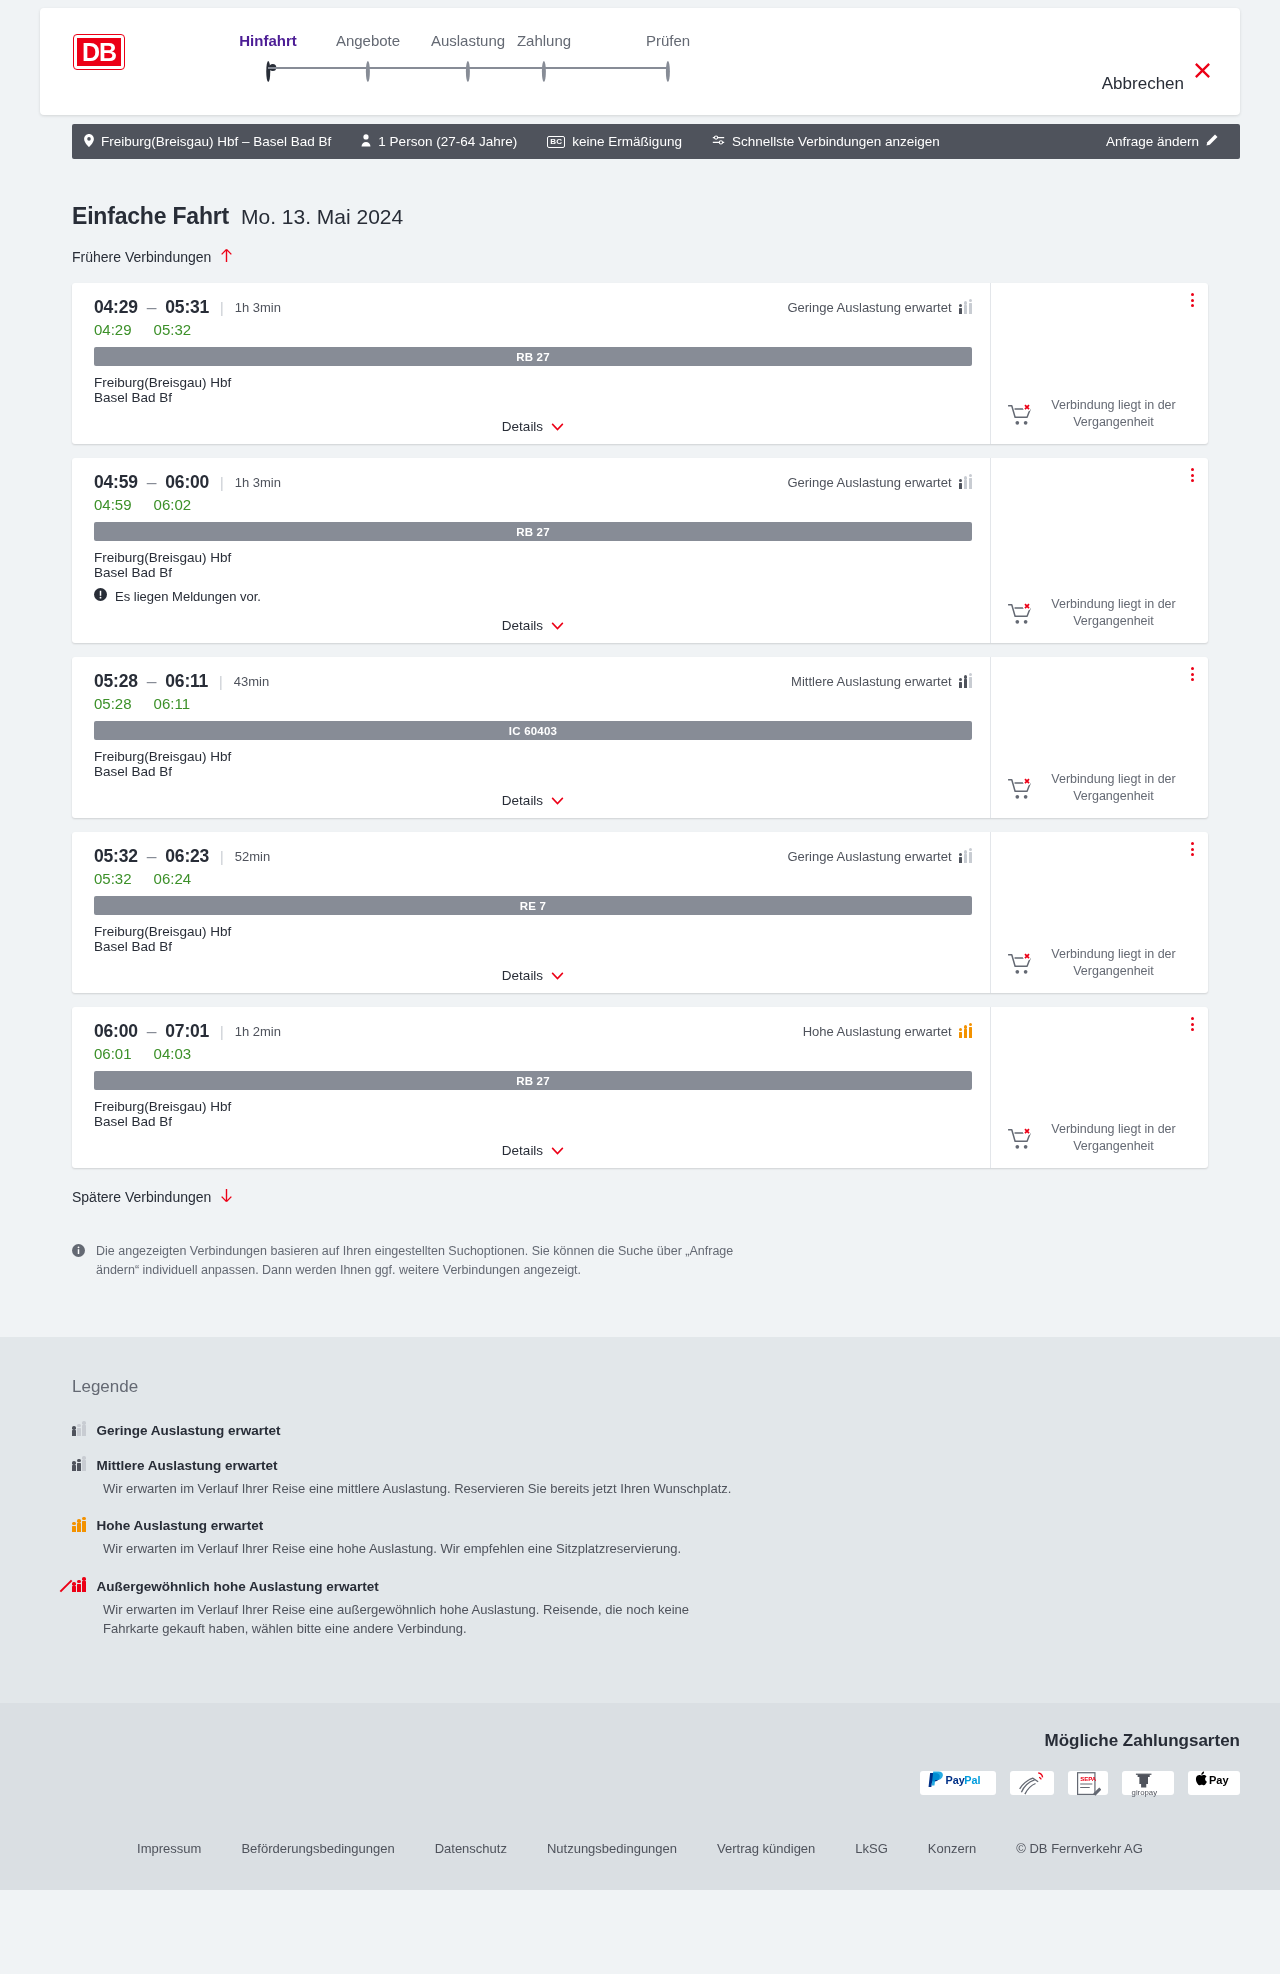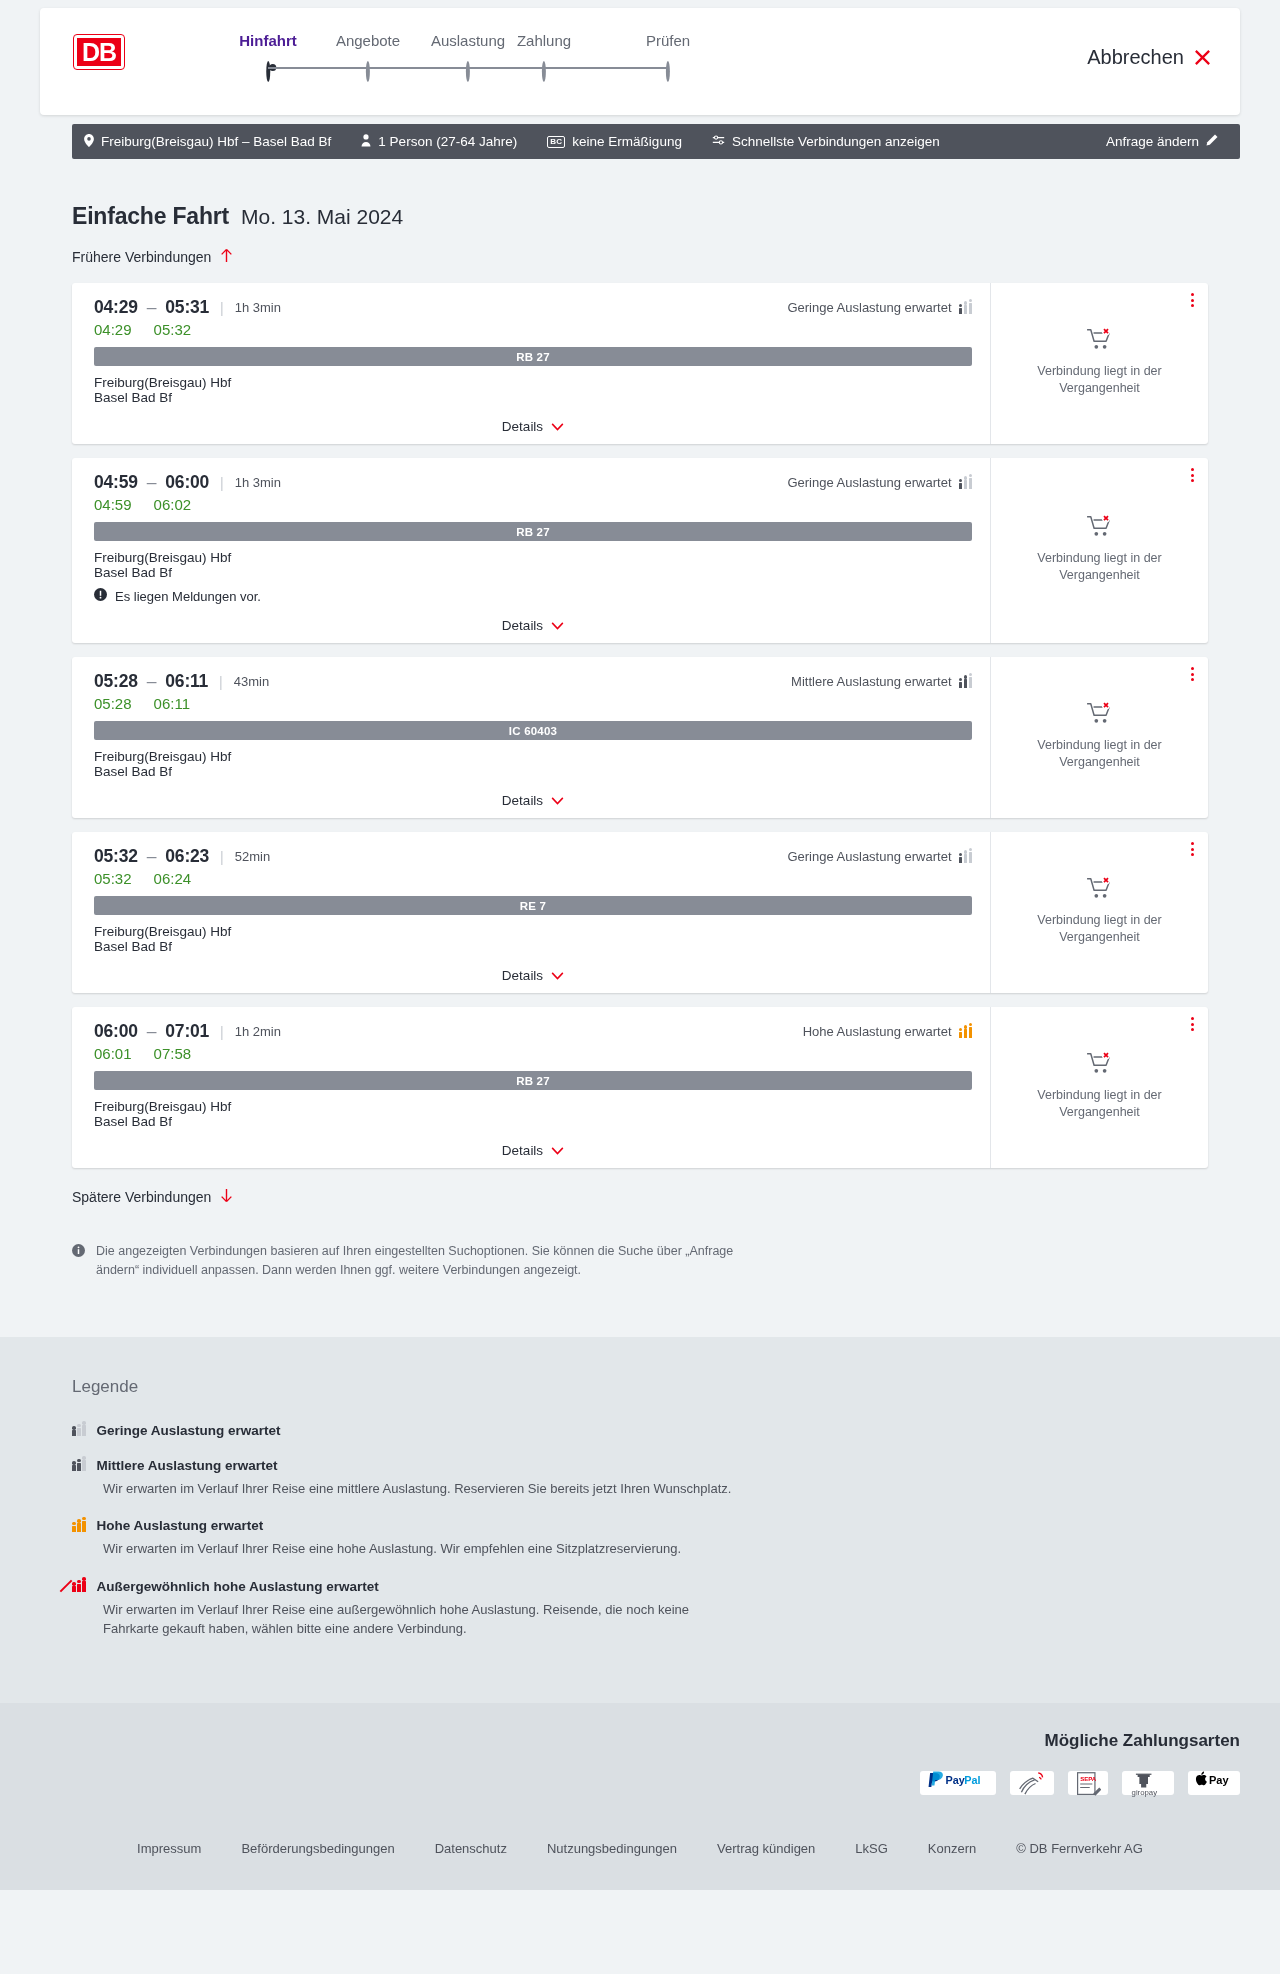--- a/index.html
+++ b/index.html
@@ -90,21 +90,21 @@
   }
   .cancel-btn {
     position: absolute;
     right: 28px;
     top: 38px;
     display: flex;
     align-items: center;
     gap: 9px;
     cursor: pointer;
   }
-  .cancel-label { font-size: 20px; color: #282d37; }
+  .cancel-label { font-size: 17px; color: #282d37; margin-top: 28px; }
   .x-icon { width: 19px; height: 19px; }
 
   
   .search-bar {
     background: #4f535c;
     color: #fff;
     margin: 9px 40px 0 72px;
     height: 35px;
     display: flex;
     align-items: center;
@@ -173,22 +173,22 @@
   .details-row {
     margin-top: auto;
     display: flex; align-items: center; justify-content: center;
     gap: 8px; font-size: 13.5px; color: #282d37;
     padding-top: 14px; cursor: pointer;
   }
   .conn-right {
     width: 218px;
     border-left: 1px solid #e3e6ea;
     position: relative;
-    display: flex; flex-direction: column;
-    align-items: center; justify-content: center;
+    display: flex; 
+    align-items: flex-end; justify-content: center;
     padding: 10px 16px 13px;
   }
   .kebab { position: absolute; top: 10px; right: 14px; cursor: pointer; display: flex; flex-direction: column; gap: 2.5px; }
   .kebab span { width: 3px; height: 3px; border-radius: 50%; background: #ec0016; display: block; }
   .cart-note { font-size: 12.5px; color: #646973; text-align: center; line-height: 1.35; margin-top: 8px; }
 
   
   .occ-icon { display: inline-flex; align-items: flex-end; gap: 1.5px; height: 12px; }
   .occ-fig { width: 3.5px; border-radius: .5px .5px 0 0; position: relative; }
   .occ-fig::before {
@@ -529,21 +529,21 @@
               <span>Hohe Auslastung erwartet</span>
               <span class="occ-icon">
                 <span class="occ-fig" style="height: 6px; background: rgb(243, 146, 0);"></span>
                 <span class="occ-fig" style="height: 8.5px; background: rgb(243, 146, 0);"></span>
                 <span class="occ-fig" style="height: 11px; background: rgb(243, 146, 0);"></span>
               </span>
             </span>
           </div>
           <div class="times-actual">
             <span>06:01</span>
-            <span>07:58</span>
+            <span>04:03</span>
           </div>
           <div class="train-bar">RB 27</div>
           <div class="stations">
             <span>Freiburg(Breisgau) Hbf</span>
             <span>Basel Bad Bf</span>
           </div>
           <div class="details-row">
             <span>Details</span>
             <span><svg viewBox="0 0 14 9" width="13" height="8">
                 <path d="M1 1 7 7.4 13 1" stroke="#ec0016" stroke-width="1.7" fill="none"></path>

